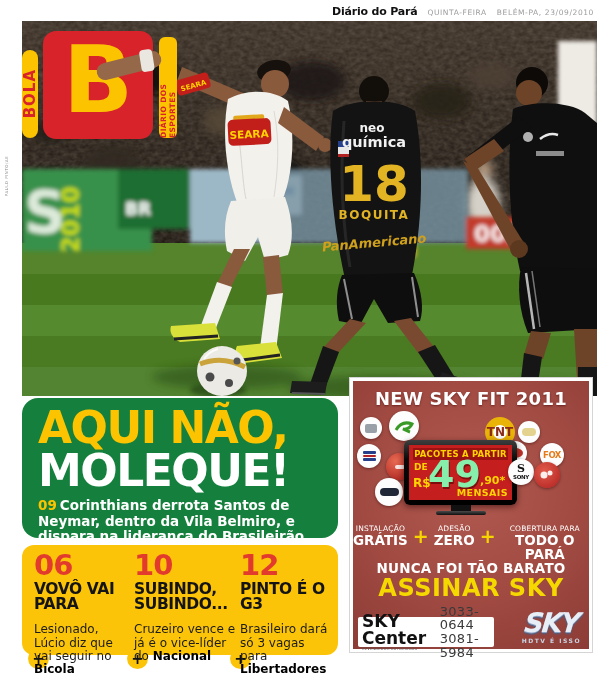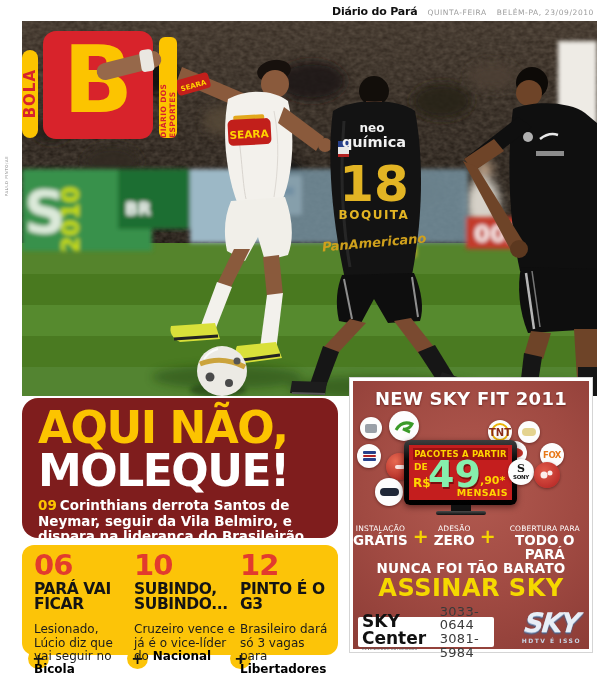--- a/index.html
+++ b/index.html
@@ -18,21 +18,21 @@
   #pillL span{writing-mode:vertical-rl;transform:rotate(180deg);font-weight:bold;font-size:15px;color:#d8232b;letter-spacing:1px}
   #bbox{left:43px;top:31px;width:110px;height:108px;background:#d8232b;border-radius:13px;display:flex;align-items:center;justify-content:center;z-index:3}
   #bbox span{font-size:92px;font-weight:bold;color:#fcc400;line-height:1;margin-top:-8px}
   #pillR{left:159px;top:37px;width:18px;height:101px;border-radius:6px}
   #pillR span{writing-mode:vertical-rl;transform:rotate(180deg);font-weight:bold;font-size:7.5px;color:#d8232b;letter-spacing:.4px}
   #hand{left:96px;top:57px;width:66px;height:17px;background:#96684a;border-radius:9px;transform:rotate(-14deg);z-index:4}
   #hand .wb{position:absolute;right:8px;top:-3px;width:13px;height:22px;background:#eae7e1;border-radius:4px;transform:rotate(5deg)}
   .credit{left:4px;top:156px;font-size:4px;color:#8a8a8a;writing-mode:vertical-rl;transform:rotate(180deg);letter-spacing:.5px}
 
   
-  #banner{left:22px;top:398px;width:316px;height:140px;background:#7f1d1d;border-radius:16px;box-sizing:border-box;padding:9px 8px 0 16px;z-index:5}
+  #banner{left:22px;top:398px;width:316px;height:140px;background:#15803d;border-radius:16px;box-sizing:border-box;padding:9px 8px 0 16px;z-index:5}
   #banner .h1{font-size:44px;line-height:.97;font-weight:bold;color:#fcc400;letter-spacing:-1.5px}
   #banner .h2{color:#ffffff}
   #banner .deck{margin:6px 0 0;font-size:13.5px;line-height:1.13;font-weight:bold;color:#fff;width:294px}
   #banner .pg{color:#fcc400;margin-right:3px}
 
   
   #strip{left:22px;top:545px;width:316px;height:110px;background:#fcc408;border-radius:12px;z-index:5}
   .tcol{position:absolute;top:6px}
   #t1{left:12px;width:99px}#t2{left:112px;width:104px}#t3{left:218px;width:90px}
   .tnum{font-size:29px;font-weight:bold;color:#e23b2e;line-height:1;letter-spacing:-1px}
@@ -40,21 +40,21 @@
   .tbody{font-size:12px;line-height:1.1;color:#1c1c1c;margin-top:11px}
   .tbody b{font-weight:bold;color:#000}
   .pcirc{top:648px;width:21px;height:21px;border-radius:50%;background:#fcc408;color:#111;font-weight:bold;font-size:15px;display:flex;align-items:center;justify-content:center;z-index:4}
   #p1{left:28px}#p2{left:127px}#p3{left:230px}
 
   
   #ad{left:350px;top:378px;width:242px;height:274px;box-sizing:border-box;border:3px solid #fff;box-shadow:0 0 0 1px #d5d5d5;z-index:6;
       background:radial-gradient(circle at 50% 40%, #b25a50 0%, #a04a42 55%, #8c3c36 100%)}
   #ad .title{position:absolute;top:7px;left:0;width:100%;text-align:center;font-size:18px;font-weight:bold;color:#fff;letter-spacing:.3px;text-shadow:0 1px 2px rgba(60,0,0,.5)}
   .chc{position:absolute;border-radius:50%;background:#fdfdfd;box-shadow:0 1px 3px rgba(40,0,0,.45);display:flex;flex-direction:column;align-items:center;justify-content:center;font-weight:bold;z-index:2}
-  .chc .tnt-t{font-size:10px;color:#8a2c18;border:2px solid #eab308;border-radius:50%;width:14px;height:14px;display:flex;align-items:center;justify-content:center}
+  .chc .tnt-t{font-size:12px;color:#8a2c18;border:8px solid #eab308;border-radius:50%;width:14px;height:14px;display:flex;align-items:center;justify-content:center}
   .chc .fox-t{font-size:8.5px;color:#e87818;letter-spacing:-.5px}
   .chc .sony-t{font-size:5.5px;color:#111;letter-spacing:-.3px}
   .chc .bigS{font-size:11px;color:#111;line-height:.9;font-family:"DejaVu Serif","Liberation Serif",serif}
   .bar3{width:13px;height:2.5px;margin:.5px 0;border-radius:1px}
   #tv{position:absolute;left:51px;top:59px;width:113px;height:65px;background:linear-gradient(#3e3e3e,#090909 30%,#000);border-radius:6px;box-shadow:0 2px 6px rgba(30,0,0,.55);z-index:3}
   #tvs{position:absolute;left:5px;top:5px;right:5px;bottom:5px;background:#c41e1e;overflow:hidden}
   #tvs .ofl{margin:3px 4px 0;background:#991111;color:#ffd400;font-size:8.5px;font-weight:bold;text-align:center;padding:1px 0;letter-spacing:.2px}
   #tvs .de{position:absolute;left:5px;top:17px;font-size:9px;color:#ffd400;font-weight:bold}
   #tvs .rs{position:absolute;left:4px;top:31px;font-size:12px;color:#ffd400;font-weight:bold}
   #tvs .pr{position:absolute;left:19px;top:10px;font-size:38px;color:#86efac;font-weight:bold;line-height:1;text-shadow:1px 2px 0 #7e0e0e}
@@ -263,27 +263,27 @@
   <div class="abs pill" id="pillR">
     <span>DIÁRIO DOS ESPORTES</span>
   </div>
   <div class="abs" id="hand">
       <span class="wb"></span>
     </div>
 
   <div class="abs" id="banner">
     <div class="h1">AQUI NÃO,</div>
     <div class="h1 h2">MOLEQUE!</div>
-    <p class="deck"><span class="pg">09</span><span>Corinthians derrota Santos de Neymar, seguir da Vila Belmiro, e dispara na liderança do Brasileirão.</span></p>
+    <p class="deck"><span class="pg">09</span><span>Corinthians derrota Santos de Neymar, dentro da Vila Belmiro, e dispara na liderança do Brasileirão.</span></p>
   </div>
 
   <div class="abs" id="strip">
     <div class="tcol" id="t1">
       <div class="tnum">06</div>
-      <div class="ttl">PARÁ VAI FICAR</div>
+      <div class="ttl">VOVÔ VAI PARA</div>
       <div class="tbody"><span>Lesionado, Lúcio diz que vai seguir no</span> <b>Bicola</b></div>
     </div>
     <div class="tcol" id="t2">
       <div class="tnum">10</div>
       <div class="ttl">SUBINDO, SUBINDO...</div>
       <div class="tbody"><span>Cruzeiro vence e já é o vice-líder do</span> <b>Nacional</b></div>
     </div>
     <div class="tcol" id="t3">
       <div class="tnum">12</div>
       <div class="ttl">PINTO É O G3</div>

